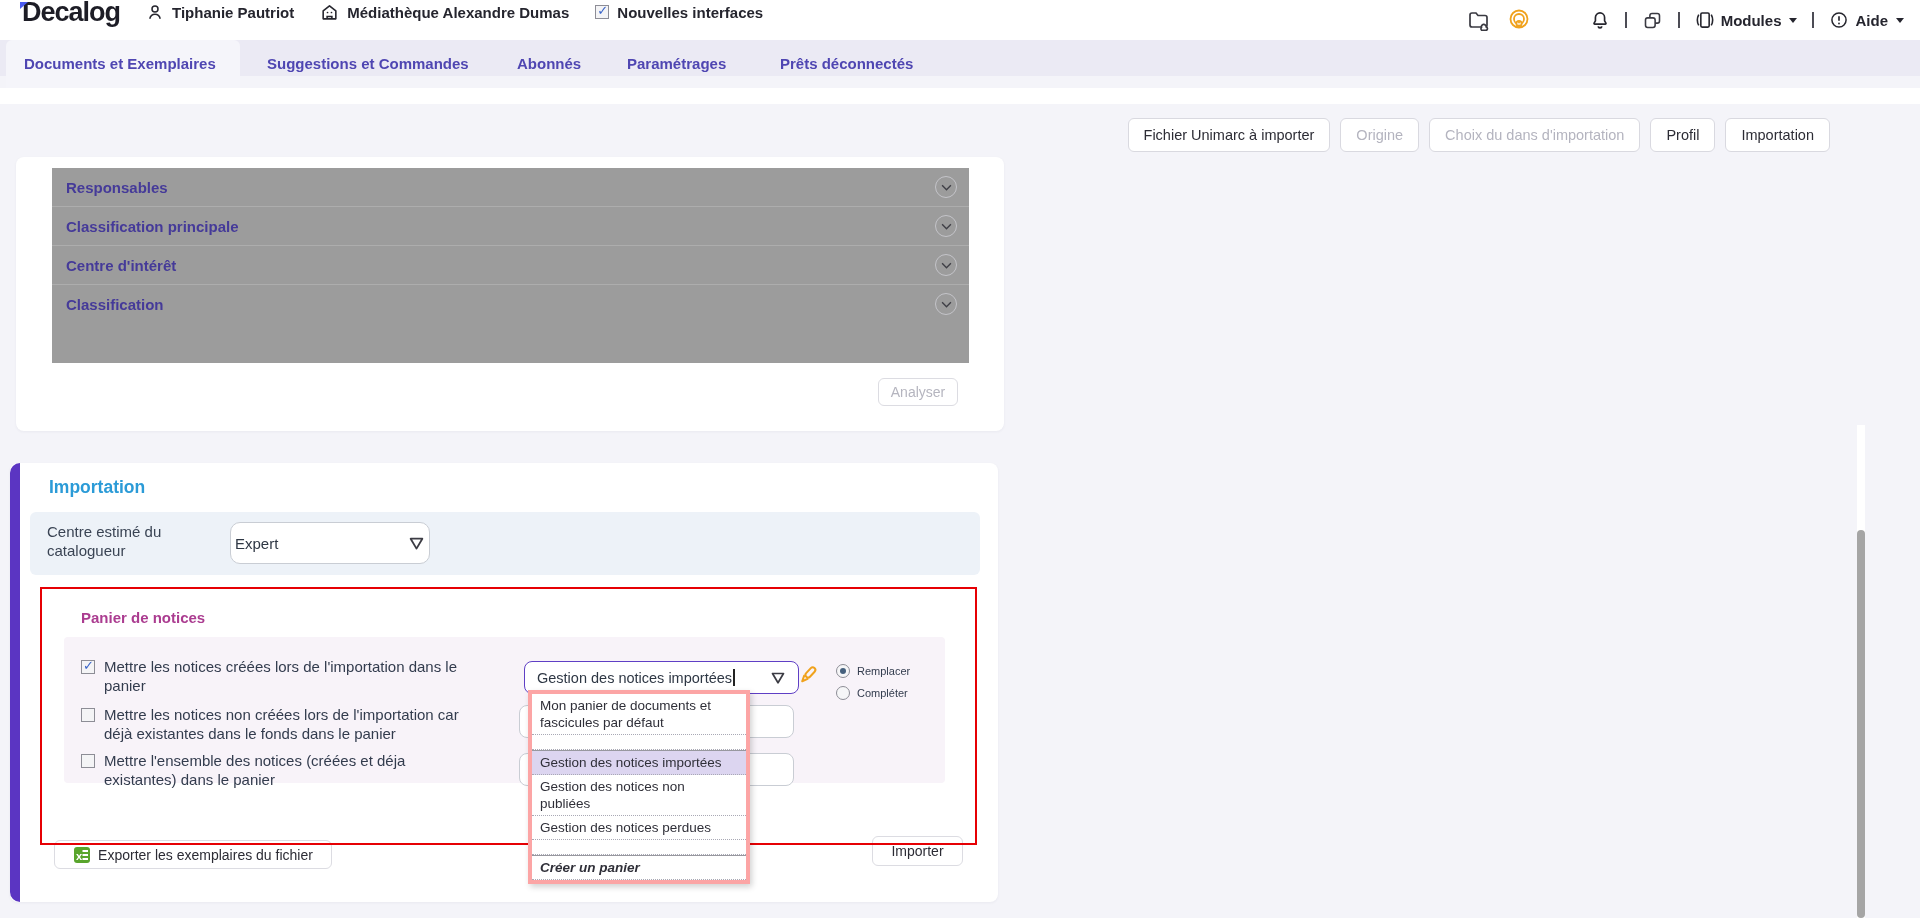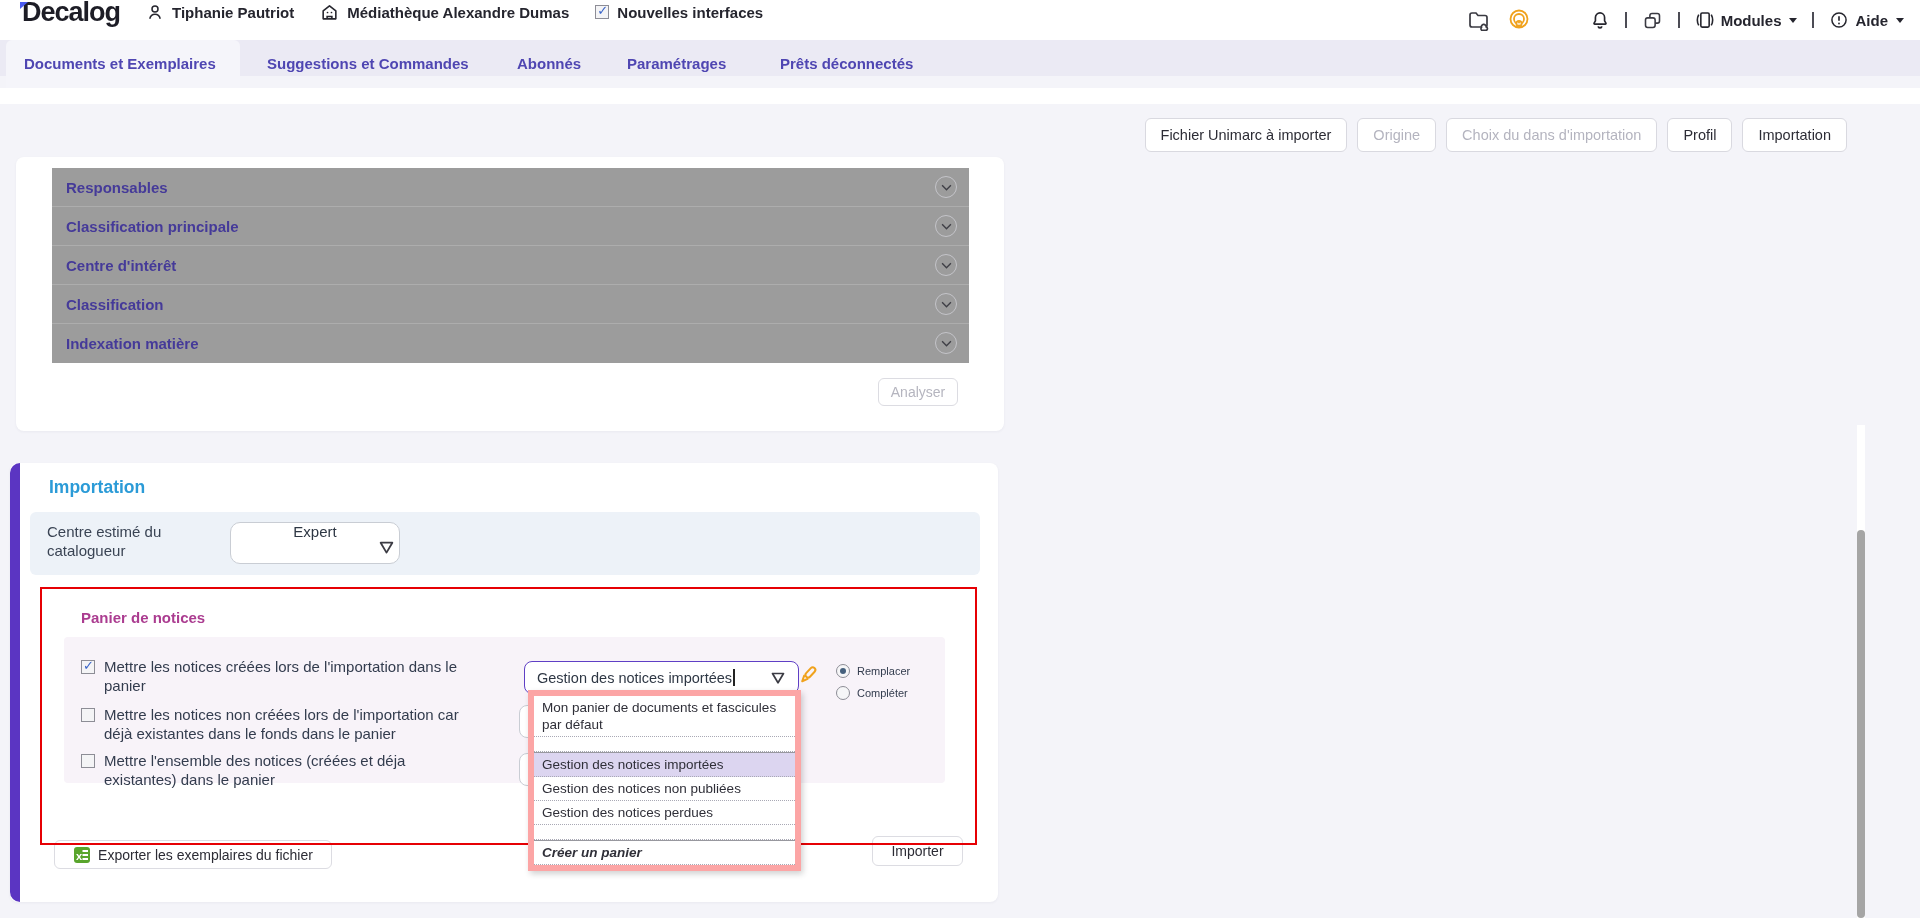--- a/index.html
+++ b/index.html
@@ -20,21 +20,21 @@
   .cb-classic { width:14px; height:14px; border:1px solid #8d8d96; background:#f4f4f6; position:relative; display:inline-block; }
   .cb-classic.on::after { content:"✓"; position:absolute; left:1px; top:-3px; font-size:13px; font-weight:700; color:#3a64c8; }
 
   
   .tabbar { position:absolute; left:0; top:40px; width:1920px; height:36px; background:#ebeaf4; }
   .tab-active-bg { position:absolute; left:6px; top:0; width:234px; height:48px; background:#f5f5fa; border-radius:6px 6px 0 0; }
   .tab { position:absolute; top:0; height:48px; line-height:48px; font-size:15px; font-weight:700; color:#4f46b2; cursor:pointer; white-space:nowrap; }
   .white-band { position:absolute; left:0; top:88px; width:1920px; height:16px; background:#ffffff; }
 
   
-  .wizard { position:absolute; right:73px; top:118px; display:flex; gap:10px; }
+  .wizard { position:absolute; right:90px; top:118px; display:flex; gap:10px; }
   .wbtn { height:34px; padding:0 15px; background:#fff; border:1px solid #d9d9e0; border-radius:6px; font-size:14.5px; color:#2c2c35; display:flex; align-items:center; white-space:nowrap; cursor:pointer; }
   .wbtn.disabled { color:#b4b4bf; cursor:default; }
 
   
   .card { position:absolute; background:#fff; border-radius:8px; box-shadow:0 1px 3px rgba(40,40,70,0.05); }
   .card1 { left:16px; top:157px; width:988px; height:274px; }
   .card2 { left:10px; top:463px; width:988px; height:439px; }
   .card2::before { content:""; position:absolute; left:0; top:0; width:10px; height:100%; background:#5b35c2; border-radius:10px 0 0 10px; }
 
   
@@ -43,21 +43,21 @@
   .acc-row:last-child { border-bottom:none; }
   .acc-chevron { position:absolute; right:12px; top:8px; width:22px; height:22px; border:1px solid #c4c4c9; border-radius:50%; background:transparent; display:flex; align-items:center; justify-content:center; }
   .btn-plain { background:#fff; border:1px solid #dcdce2; border-radius:6px; font-size:14px; color:#2c2c35; display:flex; align-items:center; justify-content:center; cursor:pointer; }
   .analyser { position:absolute; left:862px; top:221px; width:80px; height:28px; color:#b5b5bf; cursor:default; }
 
   
   .imp-title { position:absolute; left:39px; top:14px; font-size:17.5px; font-weight:700; color:#2b9bd7; }
   .blue-panel { position:absolute; left:20px; top:49px; width:950px; height:63px; background:#edf2f8; border-radius:6px; }
   .lvl-label { position:absolute; left:17px; top:10px; width:140px; font-size:15px; color:#3a4454; line-height:19px; }
   .select { position:absolute; background:#fff; border:1px solid #c9cdd4; border-radius:10px; display:flex; align-items:center; font-size:15px; color:#2e3744; cursor:pointer; }
-  .lvl-select { left:200px; top:10px; width:170px; height:42px; padding:0 4px;flex-direction:column; }
+  .lvl-select { left:200px; top:10px; width:200px; height:42px; padding:0 4px; }
   .select .tri { margin-left:auto; }
 
   
   .red-box { position:absolute; left:30px; top:124px; width:937px; height:258px; border:2px solid #e60004; z-index:7; pointer-events:none; }
   .panier-title { position:absolute; left:71px; top:146px; font-size:15px; font-weight:700; color:#ab3c90; }
   .pink-panel { position:absolute; left:54px; top:174px; width:881px; height:146px; background:#f8f3f9; border-radius:4px; }
 
   .cb-row { position:absolute; display:flex; gap:9px; align-items:flex-start; }
   .cb-label { font-size:15px; color:#333c4e; line-height:18.5px; width:372px; }
   .cbx { flex:0 0 14px; margin-top:2px; }
@@ -67,21 +67,21 @@
   .combo .tri { margin-left:auto; }
   .ghost-combo { position:absolute; left:509px; width:275px; height:33px; background:#fff; border:1px solid #c9cdd4; border-radius:8px; z-index:1; }
 
   .pencil { position:absolute; left:786px; top:200px; width:24px; height:24px; z-index:3; cursor:pointer; }
 
   .radio-row { position:absolute; display:flex; align-items:center; gap:7px; font-size:11px; color:#333c4e; }
   .radio { width:14px; height:14px; border:1px solid #8d8d96; border-radius:50%; background:#f6f6f8; position:relative; }
   .radio.on::after { content:""; position:absolute; left:3px; top:3px; width:6px; height:6px; border-radius:50%; background:#46607d; }
 
   
-  .dropdown { position:absolute; left:518px; top:227px; width:273px; background:#fff; border:6px solid #fca5a5; box-shadow:2px 3px 6px rgba(0,0,0,0.18); z-index:8; font-size:13.5px; color:#2f2f38; }
+  .dropdown { position:absolute; left:518px; top:227px; width:222px; background:#fff; border:4px solid #fca5a5; box-shadow:2px 3px 6px rgba(0,0,0,0.18); z-index:8; font-size:13.5px; color:#2f2f38; }
   .dd-item { padding:3px 8px; border-bottom:1px dotted #a9a9b5; line-height:17px; cursor:pointer; }
   .dd-empty { height:15px; border-bottom:1px dotted #a9a9b5; }
   .dd-divider { border-top:1px solid #98989f; }
   .dd-item.hl { background:#dcd5f0; }
   .dd-create { font-weight:700; font-style:italic; padding:4px 8px; border-bottom:1px dotted #a9a9b5; cursor:pointer; }
 
   
   .export-btn { position:absolute; left:44px; top:377px; width:278px; height:29px; gap:7px; z-index:4; }
   .import-btn { position:absolute; left:862px; top:373px; width:91px; height:30px; z-index:4; }
 
@@ -223,28 +223,20 @@
       <div class="acc-row">
         <span>Centre d'intérêt</span>
         <span class="acc-chevron">
             <svg width="11" height="7" viewBox="0 0 12 8" fill="none" stroke="#3f3f46" stroke-width="1.6">
               <path d="M1 1.5 L6 6.5 L11 1.5"></path>
             </svg>
           </span>
       </div>
       <div class="acc-row">
         <span>Classification</span>
-        <span class="acc-chevron">
-            <svg width="11" height="7" viewBox="0 0 12 8" fill="none" stroke="#3f3f46" stroke-width="1.6">
-              <path d="M1 1.5 L6 6.5 L11 1.5"></path>
-            </svg>
-          </span>
-      </div>
-      <div class="acc-row">
-        <span>Indexation matière</span>
         <span class="acc-chevron">
             <svg width="11" height="7" viewBox="0 0 12 8" fill="none" stroke="#3f3f46" stroke-width="1.6">
               <path d="M1 1.5 L6 6.5 L11 1.5"></path>
             </svg>
           </span>
       </div>
     </div>
     <div class="btn-plain analyser">Analyser</div>
   </div>
 

